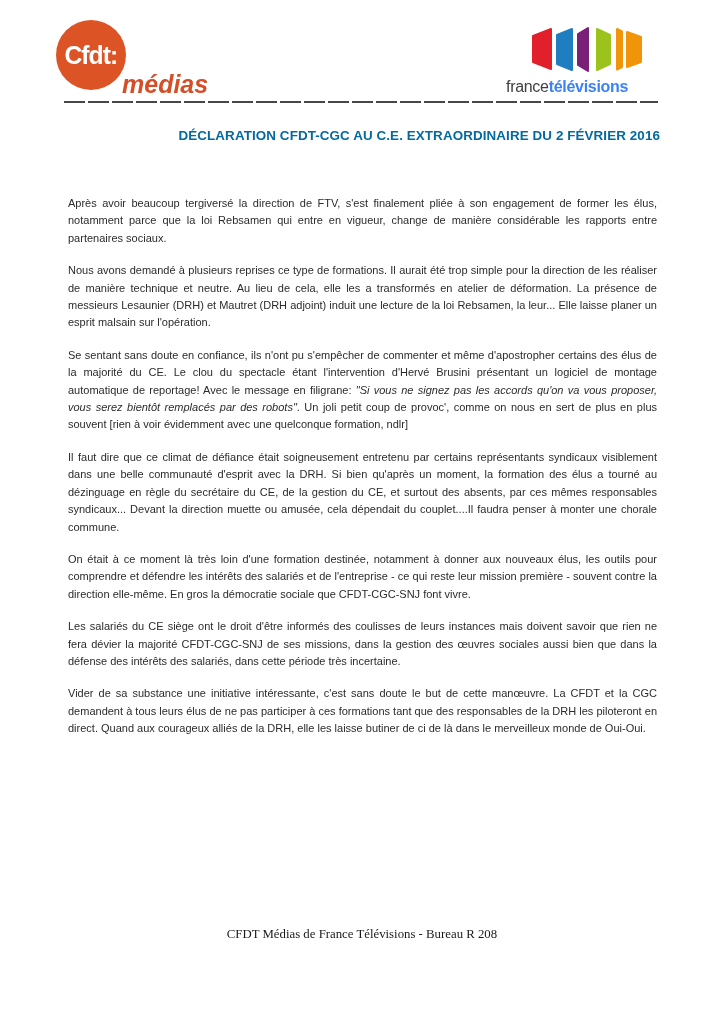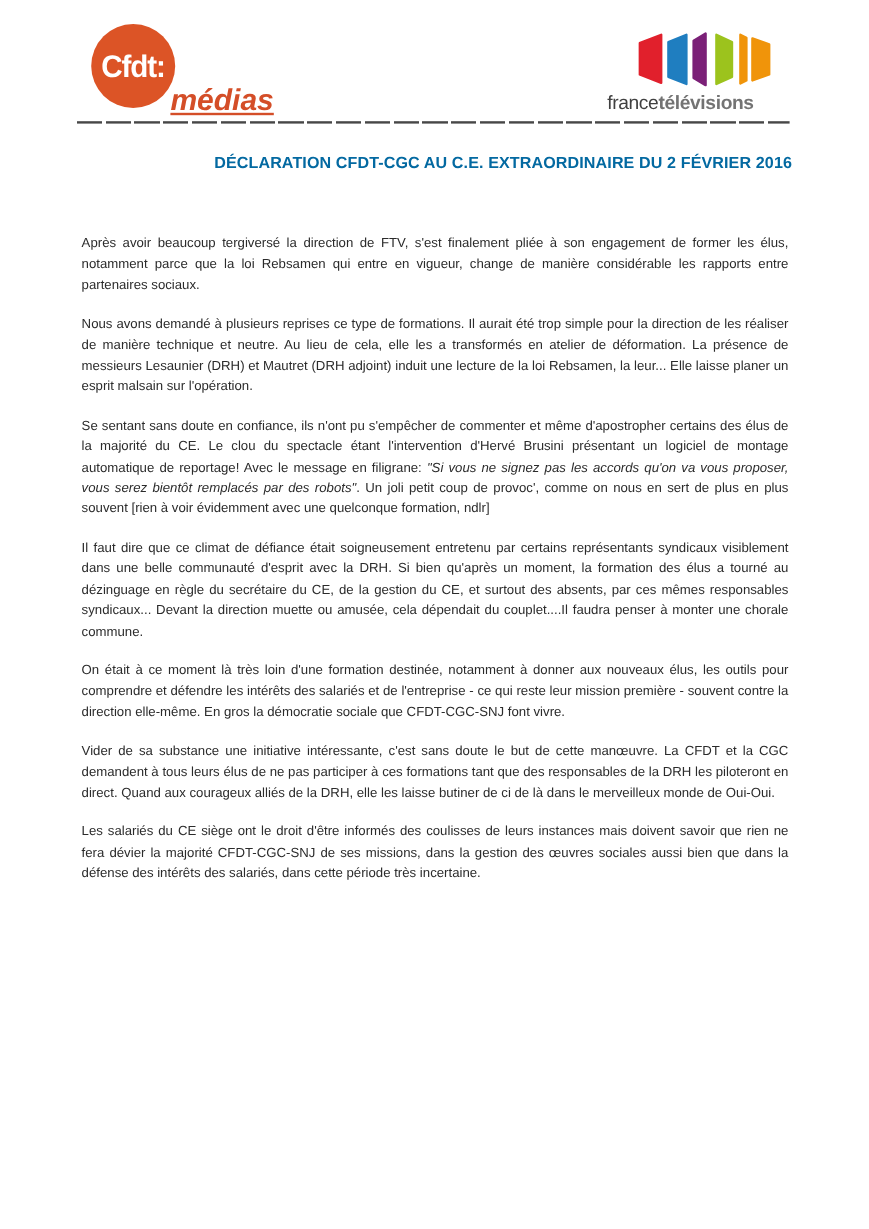--- a/index.html
+++ b/index.html
@@ -10,45 +10,45 @@
   .page {
     position: relative;
     width: 724px;
     height: 1024px;
     background: #ffffff;
     overflow: hidden;
     font-family: "Liberation Sans", sans-serif;
   }
 
   
-  .cfdt-logo { position: absolute; left: 76px; top: 20px; width: 160px; height: 80px; }
+  .cfdt-logo { position: absolute; left: 56px; top: 20px; width: 160px; height: 80px; }
   .cfdt-circle {
     position: absolute; left: 0; top: 0;
     width: 70px; height: 70px; border-radius: 50%;
     background: #dc5426;
     display: flex; align-items: center; justify-content: center;
   }
   .cfdt-circle span {
     color: #ffffff; font-weight: bold; font-size: 26px;
     letter-spacing: -1px; transform: scaleX(0.95);
   }
   .cfdt-medias {
     position: absolute; left: 66px; top: 50px;
     font-size: 25px; font-weight: bold; font-style: italic;
-    color: #d44e28; letter-spacing: 0; text-decoration: underline;
+    color: #d44e28; letter-spacing: 0;
   }
 
   .ftv-logo { position: absolute; right: 66px; top: 24px; width: 152px; height: 72px; }
   .ftv-bars { position: absolute; left: 26px; top: 2px; }
   .ftv-wordmark {
     position: absolute; left: 0; bottom: 0;
     font-size: 16px; letter-spacing: -0.3px; white-space: nowrap;
   }
   .ftv-france { color: #404040; font-weight: 400; }
-  .ftv-televisions { color: #737373; font-weight: bold; }
+  .ftv-televisions { color: #3b82f6; font-weight: bold; }
 
   .header-separator {
     position: absolute; left: 64px; right: 66px; top: 101px; height: 2px;
     background: repeating-linear-gradient(to right, #474747 0px, #474747 21px, rgba(0,0,0,0) 21px, rgba(0,0,0,0) 24px);
   }
 
   
   .doc-title {
     position: absolute; left: 64px; right: 64px;
     text-align: right; font-weight: bold; font-size: 13.4px;
@@ -103,20 +103,21 @@
   <div class="header-separator"></div>
 
   <div class="doc-title t1">DÉCLARATION CFDT-CGC AU C.E. EXTRAORDINAIRE DU 2 FÉVRIER 2016</div>
 
   <div class="doc-body">
     <p>Après avoir beaucoup tergiversé la direction de FTV, s'est finalement pliée à son engagement de former les élus, notamment parce que la loi Rebsamen qui entre en vigueur, change de manière considérable les rapports entre partenaires sociaux.</p>
     <p>Nous avons demandé à plusieurs reprises ce type de formations. Il aurait été trop simple pour la direction de les réaliser de manière technique et neutre. Au lieu de cela, elle les a transformés en atelier de déformation. La présence de messieurs Lesaunier (DRH) et Mautret (DRH adjoint) induit une lecture de la loi Rebsamen, la leur... Elle laisse planer un esprit malsain sur l'opération.</p>
     <p><span>Se sentant sans doute en confiance, ils n'ont pu s'empêcher de commenter et même d'apostropher certains des élus de la majorité du CE. Le clou du spectacle étant l'intervention d'Hervé Brusini présentant un logiciel de montage automatique de reportage! Avec le message en filigrane: </span><span class="quote-italic">"Si vous ne signez pas les accords qu'on va vous proposer, vous serez bientôt remplacés par des robots"</span><span>. Un joli petit coup de provoc', comme on nous en sert de plus en plus souvent [rien à voir évidemment avec une quelconque formation, ndlr]</span></p>
     <p>Il faut dire que ce climat de défiance était soigneusement entretenu par certains représentants syndicaux visiblement dans une belle communauté d'esprit avec la DRH. Si bien qu'après un moment, la formation des élus a tourné au dézinguage en règle du secrétaire du CE, de la gestion du CE, et surtout des absents, par ces mêmes responsables syndicaux... Devant la direction muette ou amusée, cela dépendait du couplet....Il faudra penser à monter une chorale commune.</p>
     <p>On était à ce moment là très loin d'une formation destinée, notamment à donner aux nouveaux élus, les outils pour comprendre et défendre les intérêts des salariés et de l'entreprise - ce qui reste leur mission première - souvent contre la direction elle-même. En gros la démocratie sociale que CFDT-CGC-SNJ font vivre.</p>
+    <p>Les salariés du CE siège ont le droit d'être informés des coulisses de leurs instances mais doivent savoir que rien ne fera dévier la majorité CFDT-CGC-SNJ de ses missions, dans la gestion des œuvres sociales aussi bien que dans la défense des intérêts des salariés, dans cette période très incertaine.</p>
     <p>Vider de sa substance une initiative intéressante, c'est sans doute le but de cette manœuvre. La CFDT et la CGC demandent à tous leurs élus de ne pas participer à ces formations tant que des responsables de la DRH les piloteront en direct. Quand aux courageux alliés de la DRH, elle les laisse butiner de ci de là dans le merveilleux monde de Oui-Oui.</p>
-    <p>Les salariés du CE siège ont le droit d'être informés des coulisses de leurs instances mais doivent savoir que rien ne fera dévier la majorité CFDT-CGC-SNJ de ses missions, dans la gestion des œuvres sociales aussi bien que dans la défense des intérêts des salariés, dans cette période très incertaine.</p>
   </div>
 
   <div class="doc-footer">
+    <div>CFDT Médias de France Télévisions - Bureau R 208</div>
   </div>
 
 </div>
 
 </body></html>

